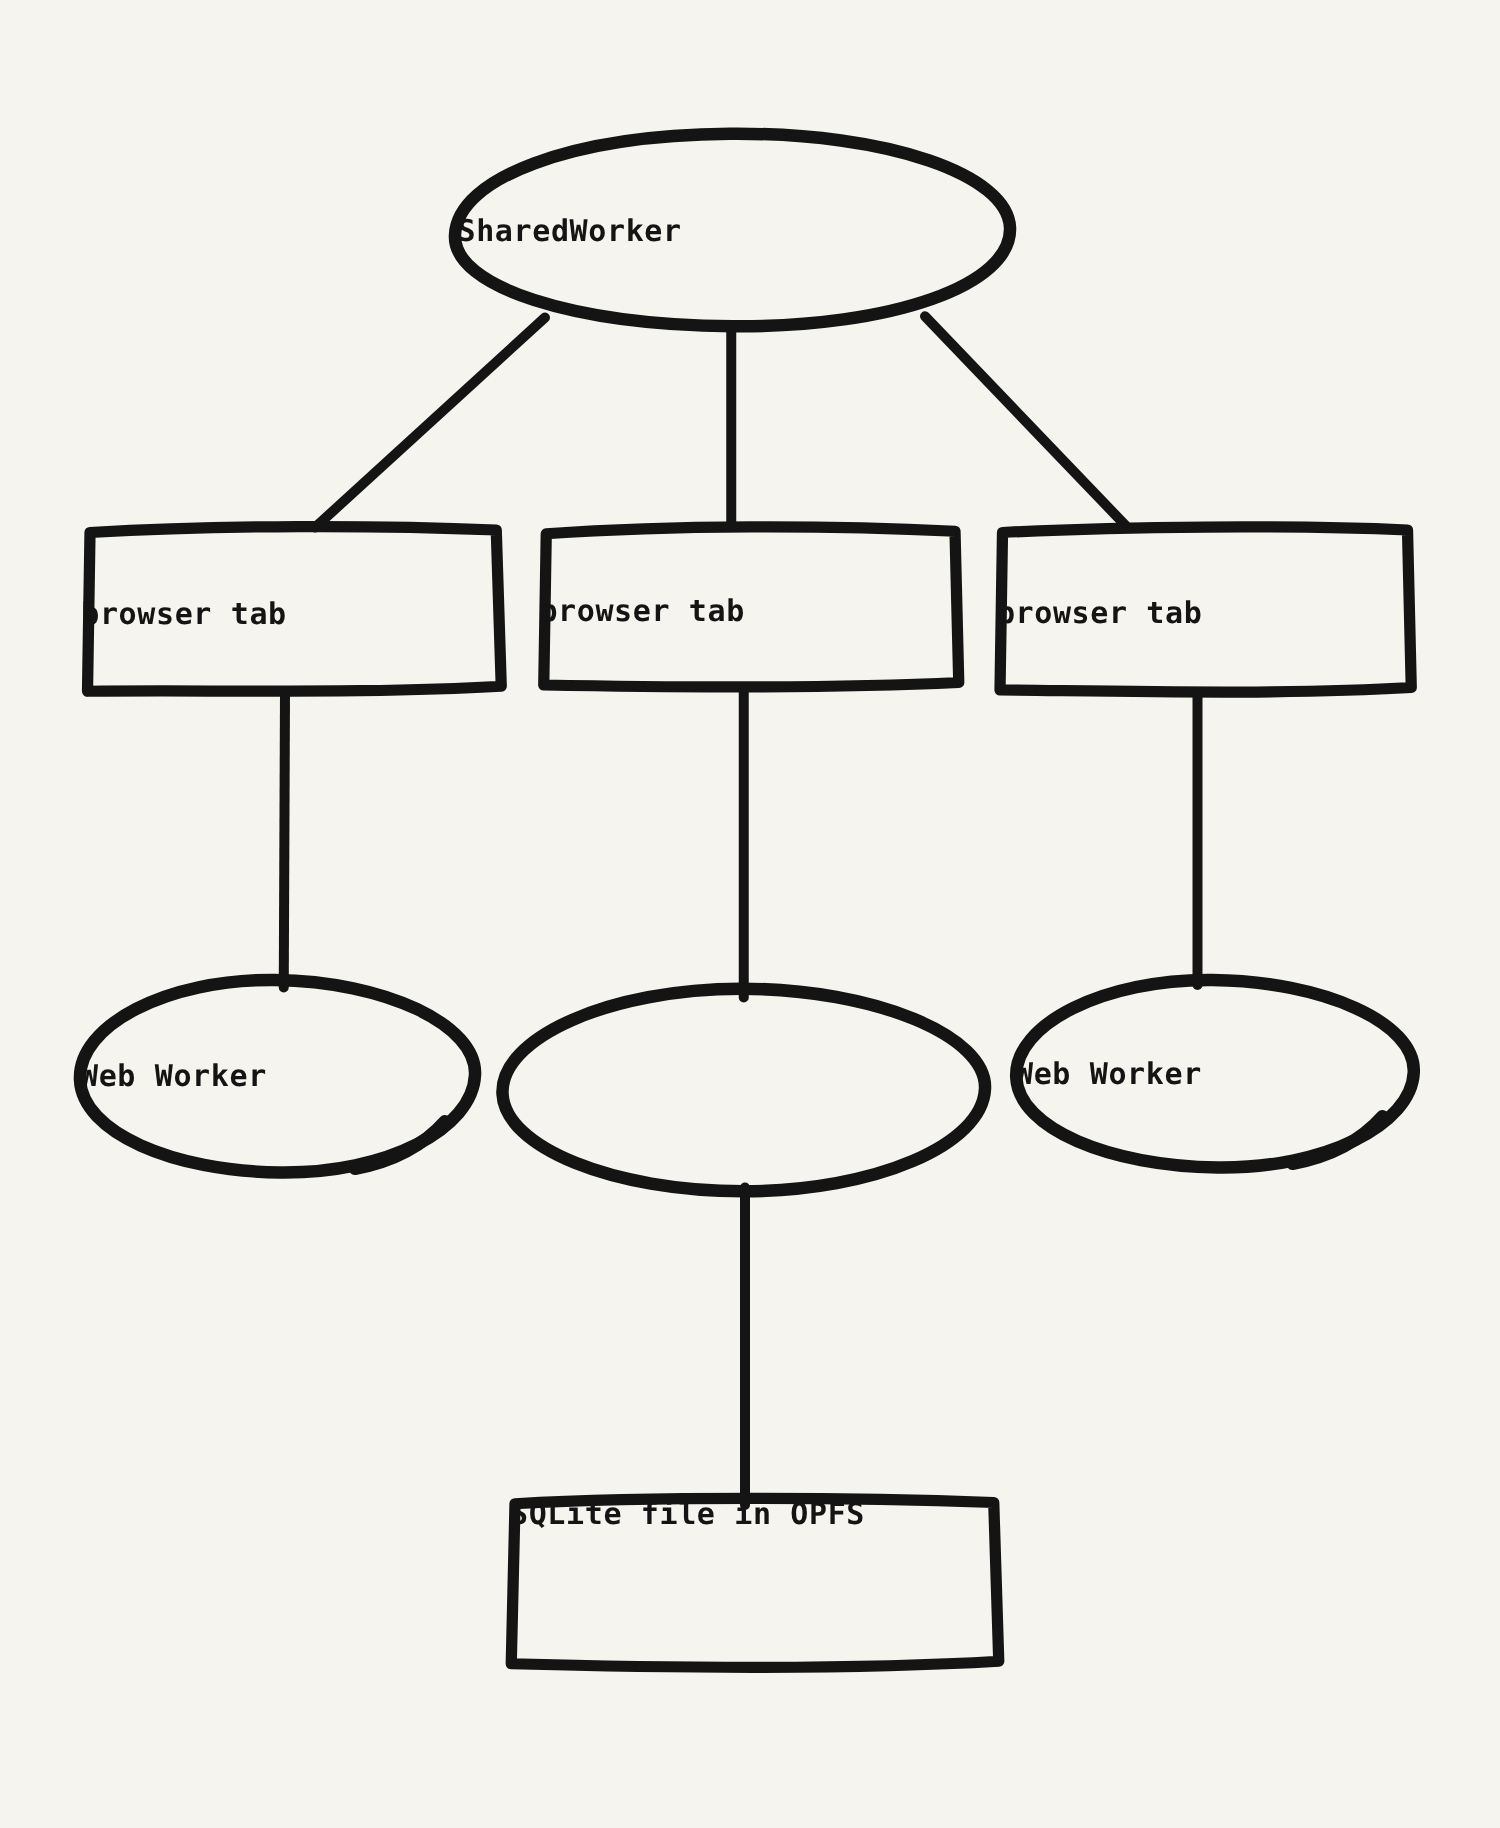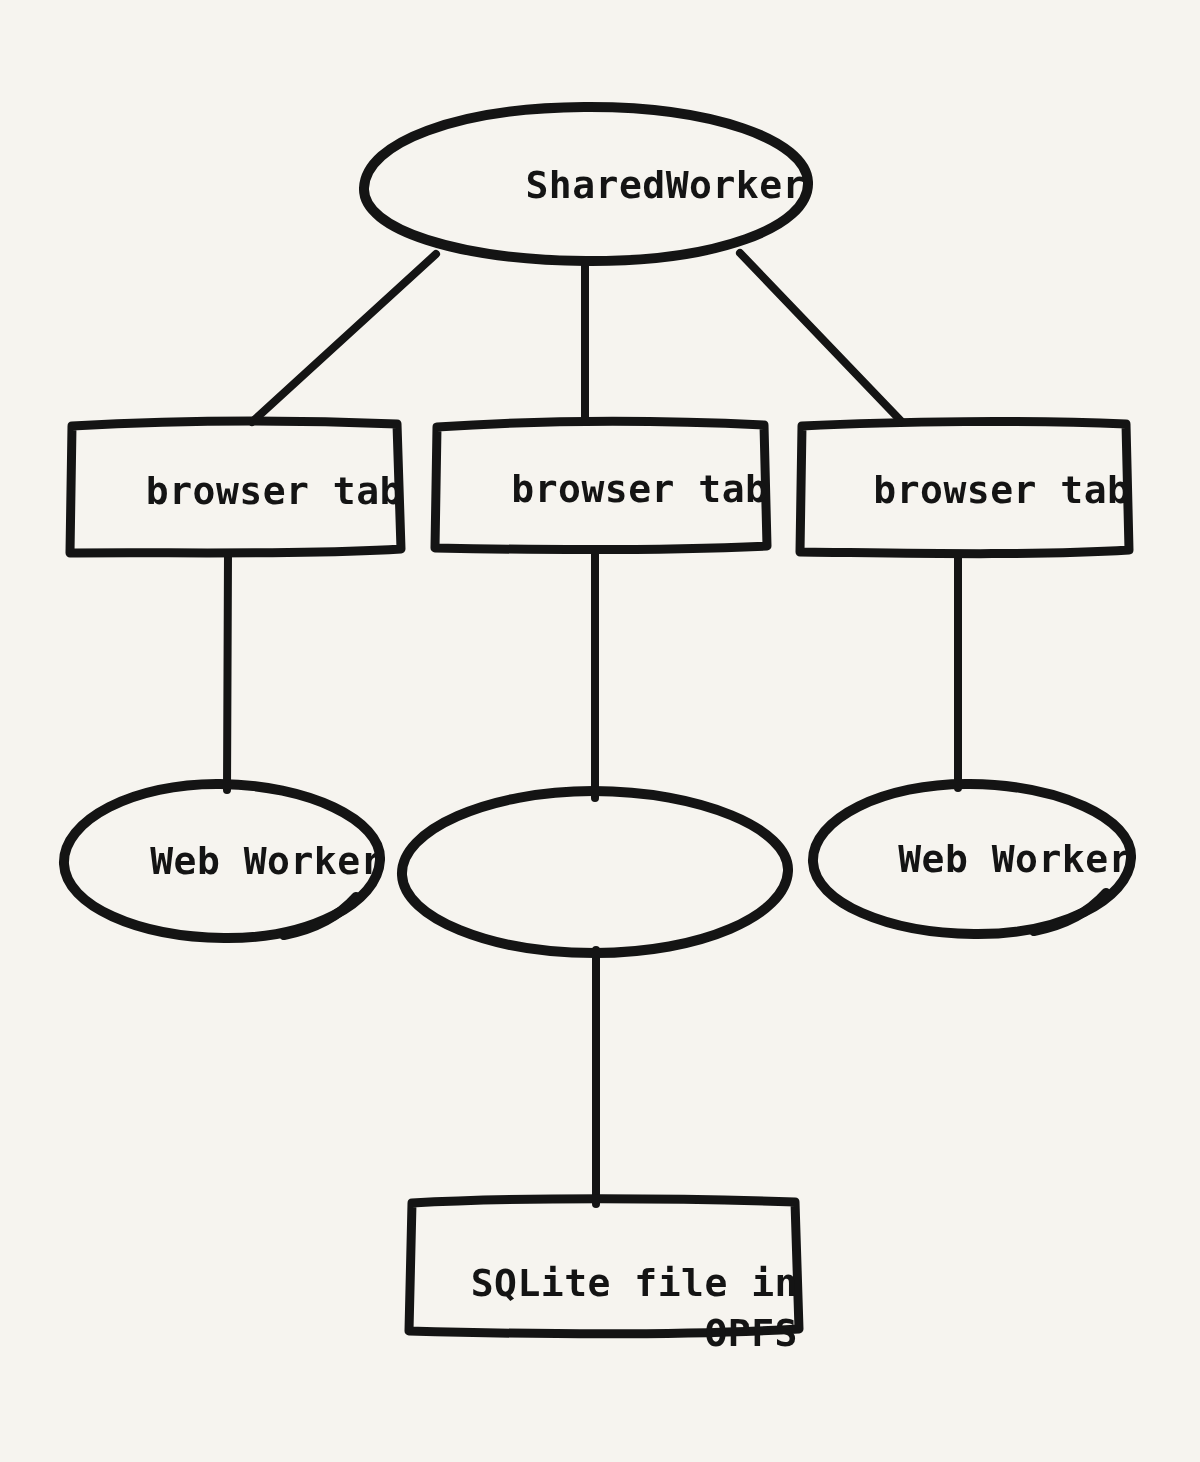--- a/index.html
+++ b/index.html
@@ -31,23 +31,23 @@
     stroke: #141414;
     stroke-linejoin: round;
     stroke-linecap: round;
   }
   .shape.box { stroke-width: 9; }
   .shape.blob { stroke-width: 10; }
   .shape.accent { stroke-width: 10; }
   .label {
     position: absolute;
     transform: translate(-50%, -50%);
-    text-align: right;
+    text-align: left;
     color: #141414;
-    font-size: 38px;
+    font-size: 24px;
     font-weight: 600;
     line-height: 50px;
     letter-spacing: 0.5px;
     white-space: normal;
   }
   .label.accent {
     color: #1380e2;
     font-weight: 700;
   }
 </style>
@@ -109,15 +109,15 @@
 
   <div class="label" style="left:600px; top:489px; width:337px;">browser tab</div>
 
   <div class="label" style="left:964px; top:490px; width:333px;">browser tab</div>
 
   <div class="label" style="left:224px; top:861px; width:320px;">Web Worker</div>
 
 
   <div class="label" style="left:972px; top:859px; width:320px;">Web Worker</div>
 
-  <div class="label" style="left:603px; top:1308px; width:390px;">SQLite file in OPFS</div>
+  <div class="label" style="left:603px; top:1211px; width:390px;">SQLite file in OPFS</div>
 
 </div>
 
 </body></html>

